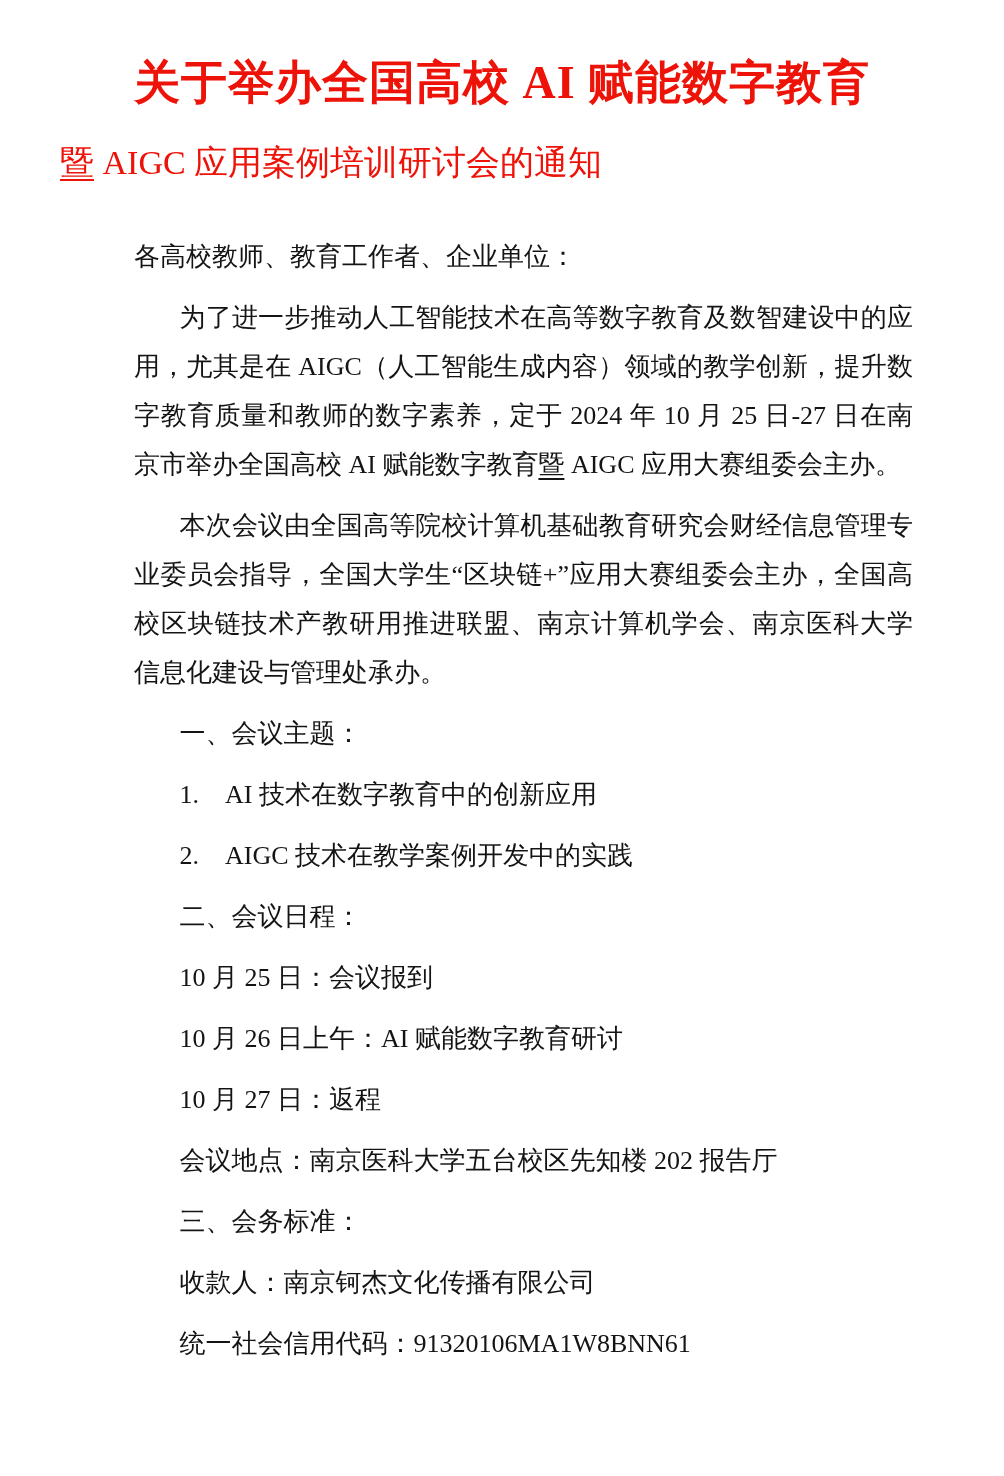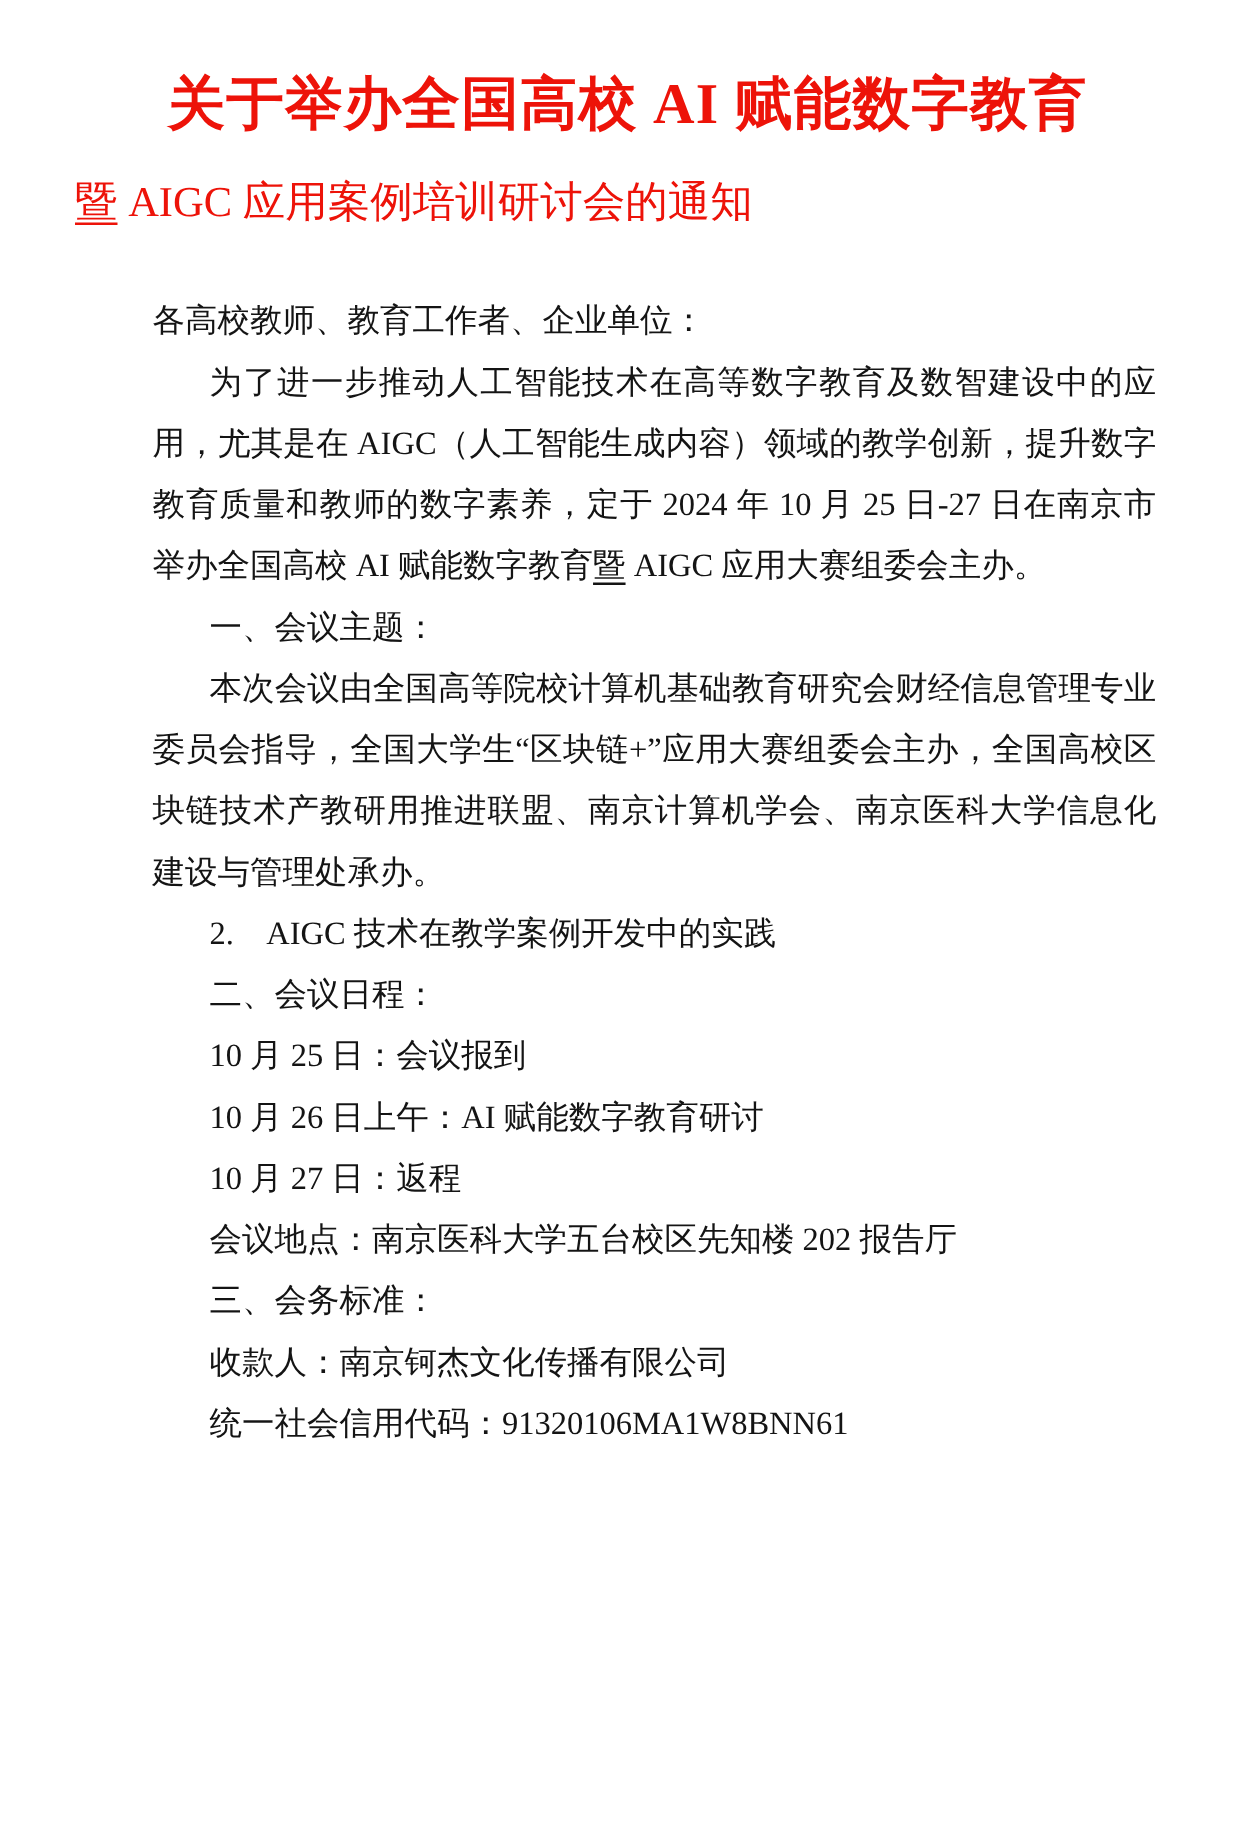--- a/index.html
+++ b/index.html
@@ -35,21 +35,21 @@
     text-align: left;
     color: #ed1309;
   }
   .bodytext {
     margin: 47px 29px 0 72px;
     font-size: 26px;
     line-height: 49px;
     text-align: justify;
   }
   .bodytext p {
-    margin: 0;
+    margin: 12px;
     padding: 0;
   }
   .ind {
     text-indent: 1.75em;
   }
   .u {
     text-decoration: underline;
     text-decoration-thickness: 2px;
     text-underline-offset: 5px;
   }
@@ -62,24 +62,25 @@
   <h1 class="title1">关于举办全国高校 AI 赋能数字教育</h1>
 
   <h2 class="title2"><span class="u">暨</span><span> AIGC 应用案例培训研讨会的通知</span></h2>
 
   <div class="bodytext">
 
     <p>各高校教师、教育工作者、企业单位：</p>
 
     <p class="ind"><span>为了进一步推动人工智能技术在高等数字教育及数智建设中的应用，尤其是在 AIGC（人工智能生成内容）领域的教学创新，提升数字教育质量和教师的数字素养，定于 2024 年 10 月 25 日-27 日在南京市举办全国高校 AI 赋能数字教育</span><span class="u">暨</span><span> AIGC 应用大赛组委会主办。</span></p>
 
+    <p class="ind">本次会议由全国高等院校计算机基础教育研究会财经信息管理专业委员会指导，全国大学生“区块链+”应用大赛组委会主办，全国高校区块链技术产教研用推进联盟、南京计算机学会、南京医科大学信息化建设与管理处承办。</p>
+
     <p class="ind">一、会议主题：</p>
 
-    <p class="ind">本次会议由全国高等院校计算机基础教育研究会财经信息管理专业委员会指导，全国大学生“区块链+”应用大赛组委会主办，全国高校区块链技术产教研用推进联盟、南京计算机学会、南京医科大学信息化建设与管理处承办。</p>
-
+    <p class="ind">1. AI 技术在数字教育中的创新应用</p>
     <p class="ind">2. AIGC 技术在教学案例开发中的实践</p>
 
     <p class="ind">二、会议日程：</p>
 
     <p class="ind">10 月 25 日：会议报到</p>
     <p class="ind">10 月 26 日上午：AI 赋能数字教育研讨</p>
     <p class="ind">10 月 27 日：返程</p>
 
     <p class="ind">会议地点：南京医科大学五台校区先知楼 202 报告厅</p>
 

